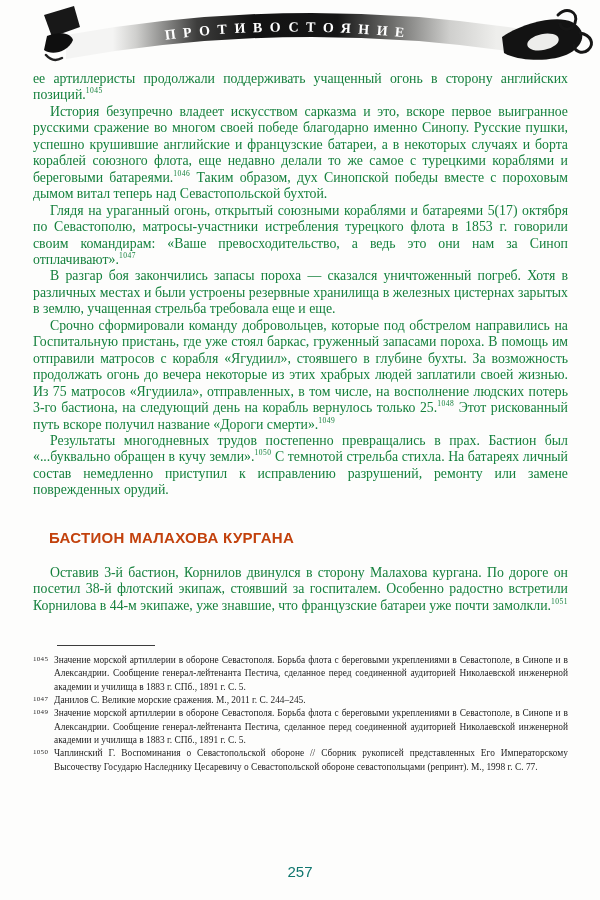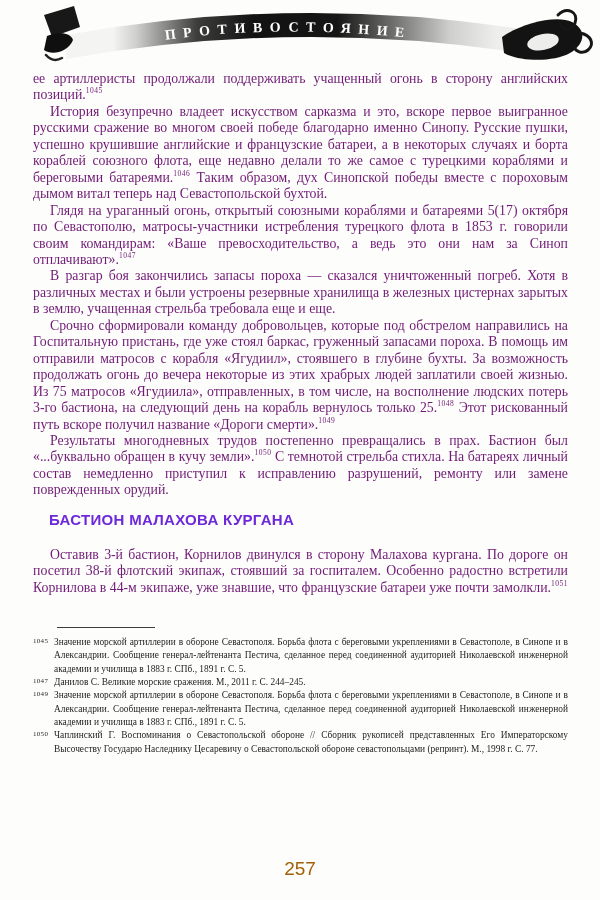--- a/index.html
+++ b/index.html
@@ -22,36 +22,36 @@
     font-size: 14px;
     letter-spacing: 7.5px;
     fill: #ffffff;
   }
   main { padding: 7px 32px 0 33px; }
   .para {
     margin: 0;
     font-size: 13.8px;
     line-height: 16.45px;
     text-align: justify;
-    color: #701a75;
+    color: #15803d;
   }
   .para.indent { text-indent: 17px; }
   sup.fnref {
     font-size: 7.5px;
     line-height: 0;
     letter-spacing: 0.5px;
     vertical-align: super;
   }
   .section-heading {
     font-family: "Liberation Sans", sans-serif;
     font-size: 15px;
     font-weight: bold;
     letter-spacing: 0.3px;
-    color: #6d28d9;
-    margin: 12px 0 19px;
+    color: #c2410c;
+    margin: 30px 0 19px;
     padding-left: 16px;
   }
   .footnote-block { margin-top: 31px; }
   .fn-rule {
     width: 98px;
     margin: 0 0 8px 24px;
     border: none;
     border-top: 1.5px solid #3c3c3c;
   }
   .footnote {
@@ -69,22 +69,22 @@
     left: 0; top: -1px;
     font-size: 7px;
     letter-spacing: 0.3px;
     color: #2a2a2a;
   }
   .page-number {
     position: absolute;
     left: 0; right: 0; bottom: 20px;
     text-align: center;
     font-family: "Liberation Sans", sans-serif;
-    font-size: 19px;
-    color: #a16207;
+    font-size: 15px;
+    color: #0f766e;
   }
 </style>
 </head>
 <body>
 
 <div class="page">
 
   <svg class="banner" viewBox="0 0 600 64" xmlns="http://www.w3.org/2000/svg">
     <defs>
       <linearGradient id="ribgrad" x1="0" y1="0" x2="1" y2="0">

